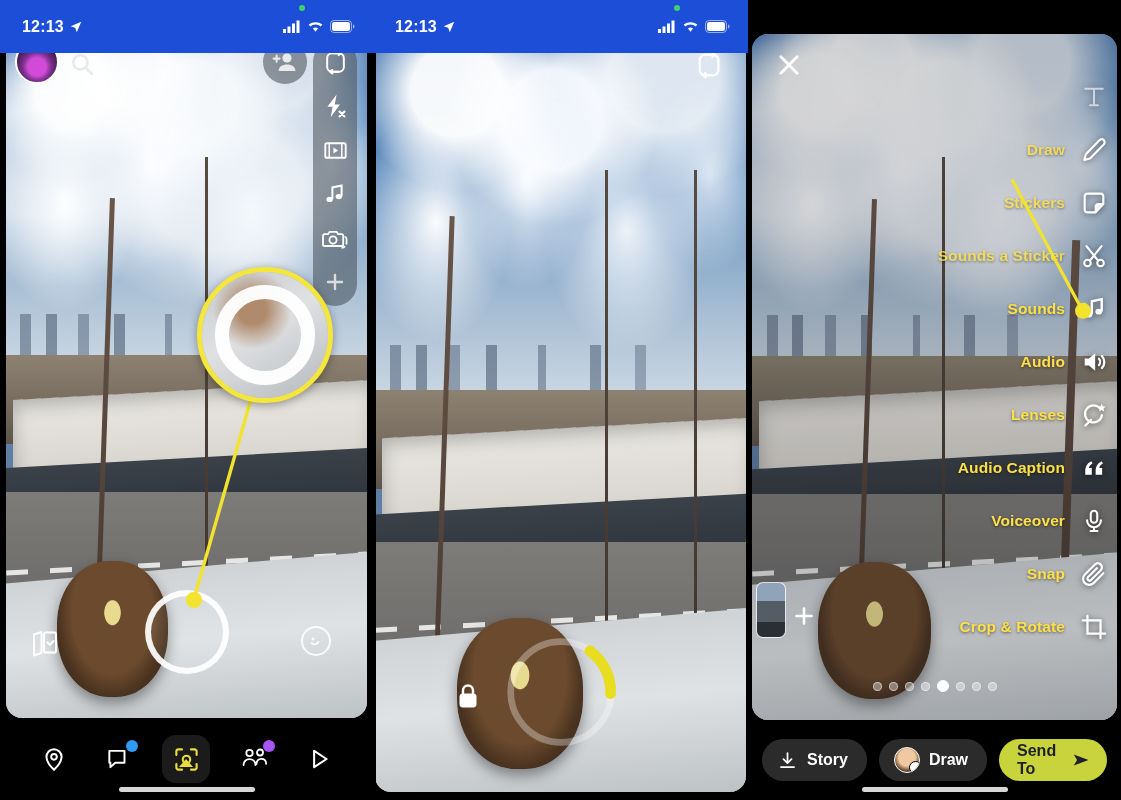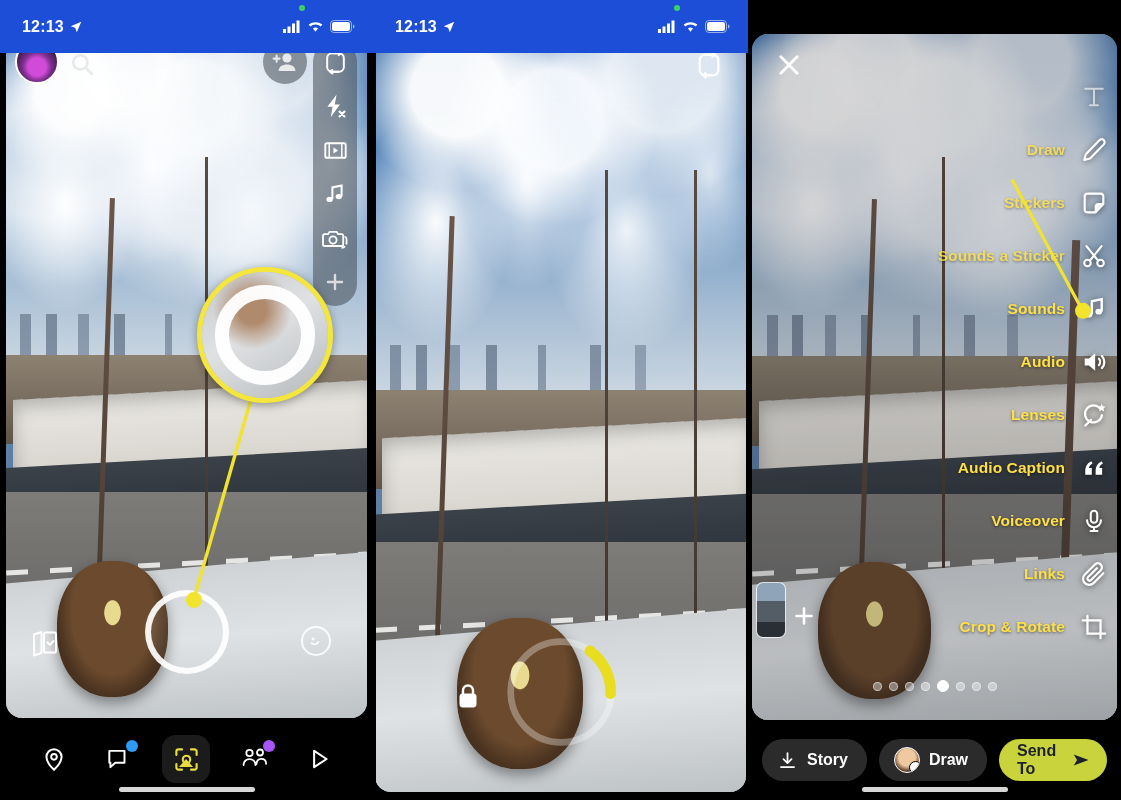--- a/index.html
+++ b/index.html
@@ -605,21 +605,21 @@
           <span class="menu-label">Voiceover</span>
           <span class="menu-ic">
             <svg width="26" height="26" viewBox="0 0 24 24" fill="none" stroke="#fff" stroke-width="1.9" stroke-linecap="round">
               <rect x="9" y="2.6" width="6" height="11" rx="3"></rect>
                 <path d="M5.6 11.4a6.4 6.4 0 0 0 12.8 0M12 17.8v3.4M8.8 21.2h6.4"></path>
             </svg>
           </span>
         </div>
 
         <div class="menu-row">
-          <span class="menu-label">Links</span>
+          <span class="menu-label">Snap</span>
           <span class="menu-ic">
             <svg width="28" height="28" viewBox="0 0 24 24" fill="none" stroke="#fff" stroke-width="1.9" stroke-linecap="round" stroke-linejoin="round">
               <path d="M20 11.4 11.6 19.8a5.2 5.2 0 0 1-7.4-7.4l8.6-8.6a3.5 3.5 0 0 1 5 5l-8.6 8.6a1.8 1.8 0 0 1-2.5-2.5l7.8-7.8"></path>
             </svg>
           </span>
         </div>
 
         <div class="menu-row">
           <span class="menu-label">Crop &amp; Rotate</span>
           <span class="menu-ic">

